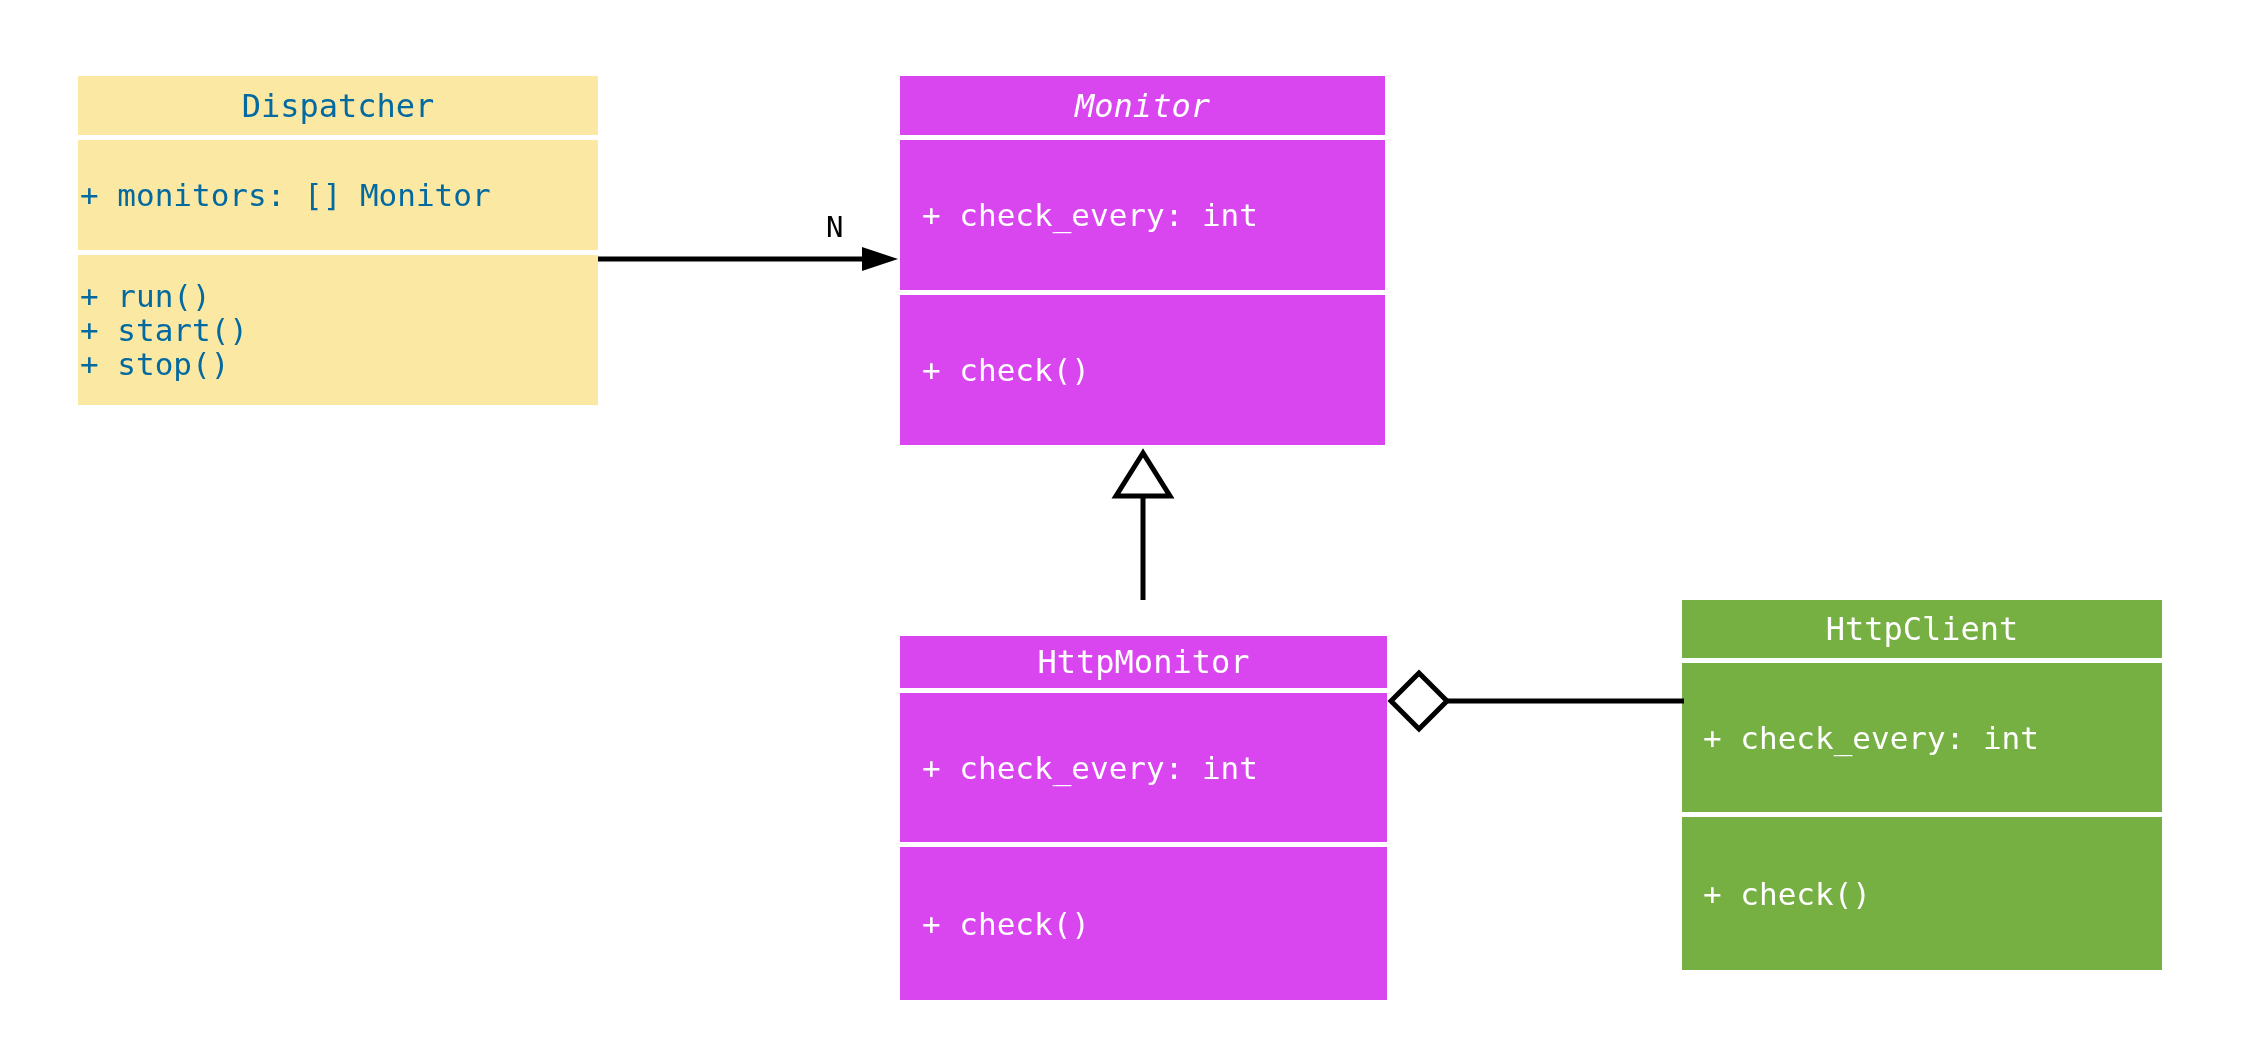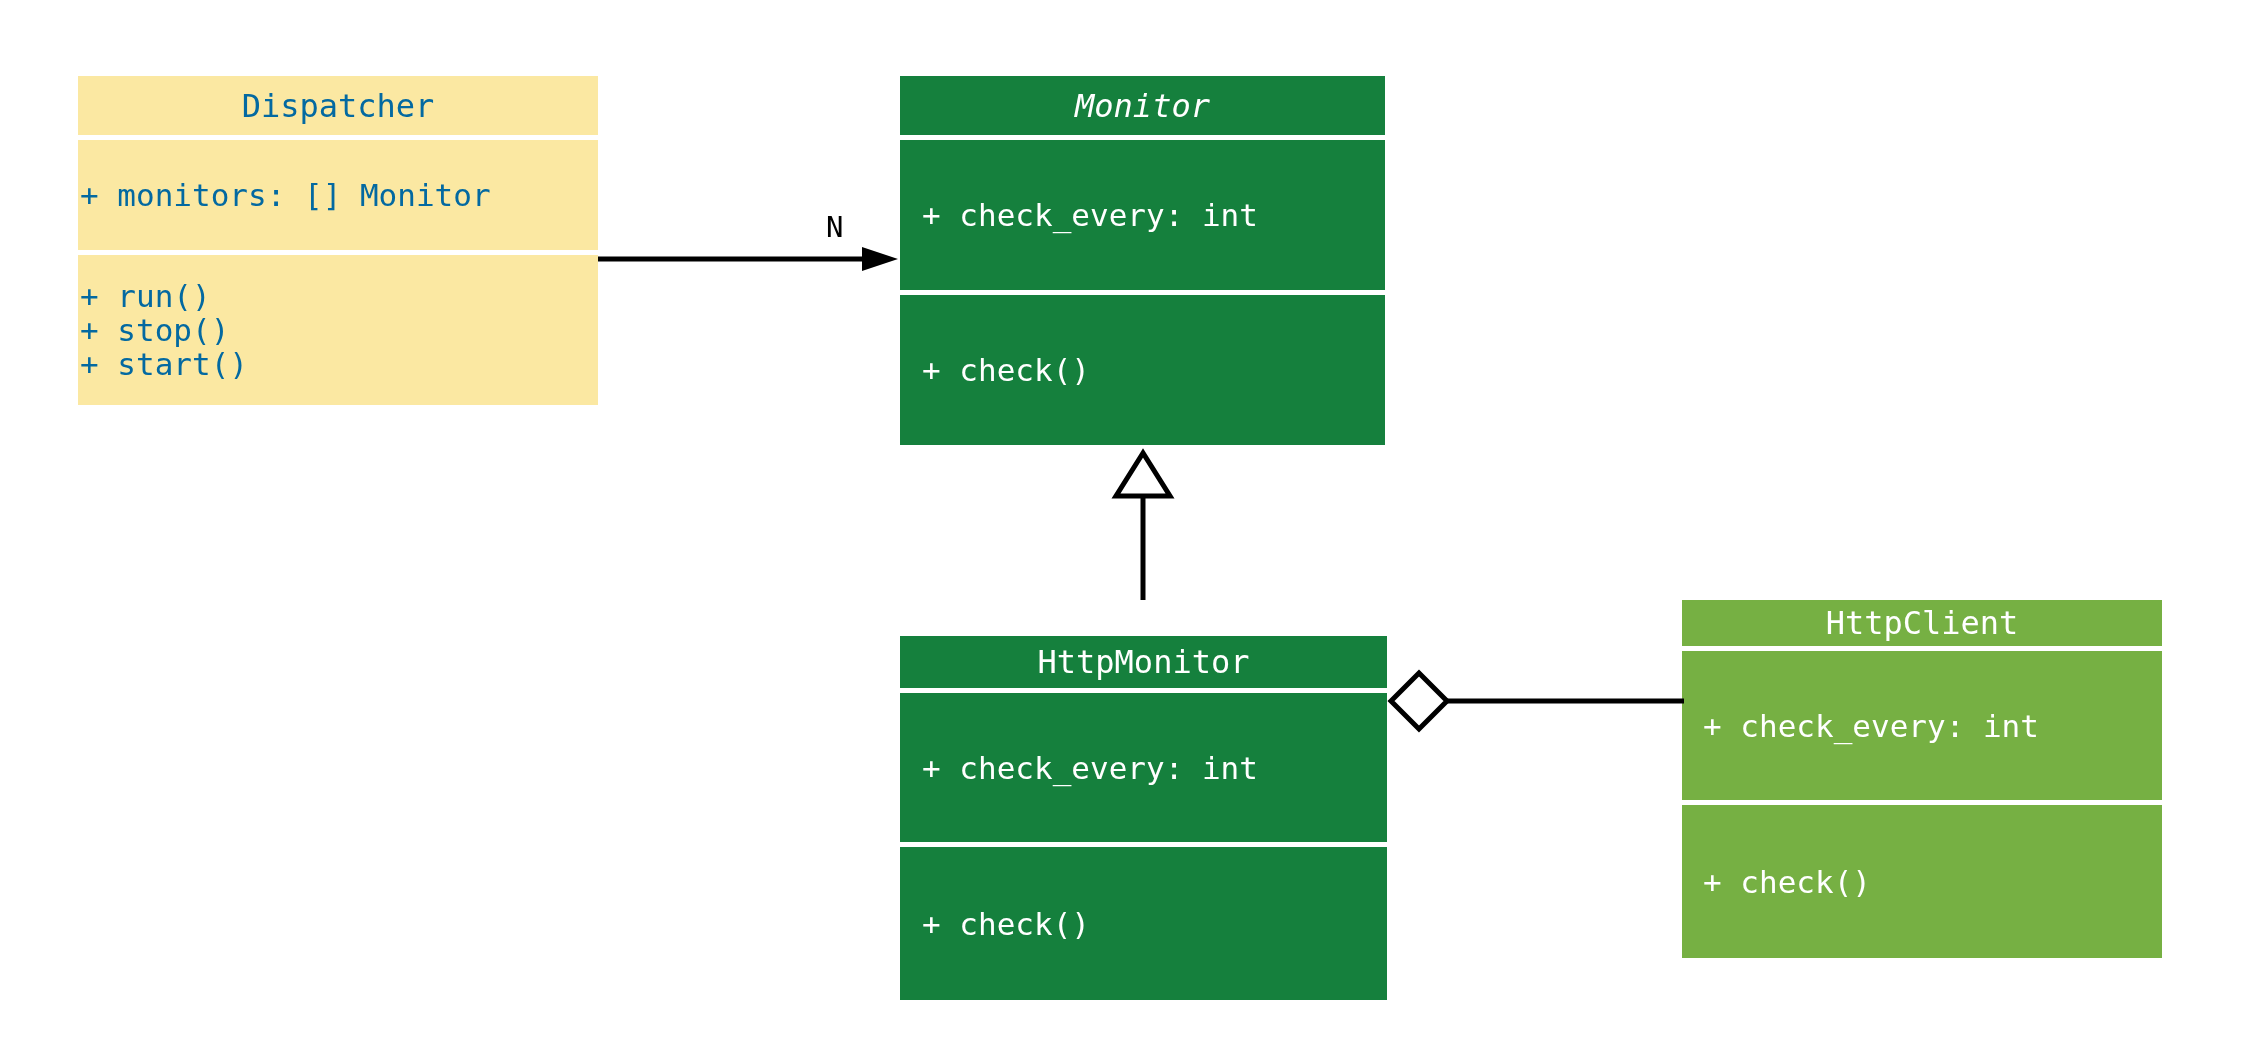--- a/index.html
+++ b/index.html
@@ -35,21 +35,21 @@
   .body-sec {
     display: flex;
     flex-direction: column;
     justify-content: center;
     font-size: 31px;
     line-height: 34px;
   }
   .member { white-space: pre; }
 
   .c-yellow .sec { background: #FBE8A2; color: #0369a1; }
-  .c-blue   .sec { background: #15803d; color: #ffffff; }
+  .c-blue   .sec { background: #d946ef; color: #ffffff; }
   .c-green  .sec { background: #76B043; color: #ffffff; }
 
   .c-yellow .body-sec { padding-left: 2px; }
   .c-blue   .body-sec { padding-left: 22px; }
   .c-green  .body-sec { padding-left: 21px; }
 
   .abstract-title { font-style: italic; }
 
   .overlay {
     position: absolute;
@@ -73,22 +73,22 @@
 
   <div class="uml-class c-yellow" style="left:78px; top:76px; width:520px;">
     <div class="sec hdr" style="height:59px;">
       <span>Dispatcher</span>
     </div>
     <div class="sec body-sec" style="height:110px;">
       <div class="member">+ monitors: [] Monitor</div>
     </div>
     <div class="sec body-sec" style="height:150px;">
       <div class="member">+ run()</div>
+      <div class="member">+ start()</div>
       <div class="member">+ stop()</div>
-      <div class="member">+ start()</div>
     </div>
   </div>
 
   <div class="uml-class c-blue" style="left:900px; top:76px; width:485px;">
     <div class="sec hdr" style="height:59px;">
       <span class="abstract-title">Monitor</span>
     </div>
     <div class="sec body-sec" style="height:150px;">
       <div class="member">+ check_every: int</div>
     </div>
@@ -103,21 +103,21 @@
     </div>
     <div class="sec body-sec" style="height:149px;">
       <div class="member">+ check_every: int</div>
     </div>
     <div class="sec body-sec" style="height:153px;">
       <div class="member">+ check()</div>
     </div>
   </div>
 
   <div class="uml-class c-green" style="left:1682px; top:600px; width:480px;">
-    <div class="sec hdr" style="height:46px;">
+    <div class="sec hdr" style="height:58px;">
       <span>HttpClient</span>
     </div>
     <div class="sec body-sec" style="height:149px;">
       <div class="member">+ check_every: int</div>
     </div>
     <div class="sec body-sec" style="height:153px;">
       <div class="member">+ check()</div>
     </div>
   </div>
 

